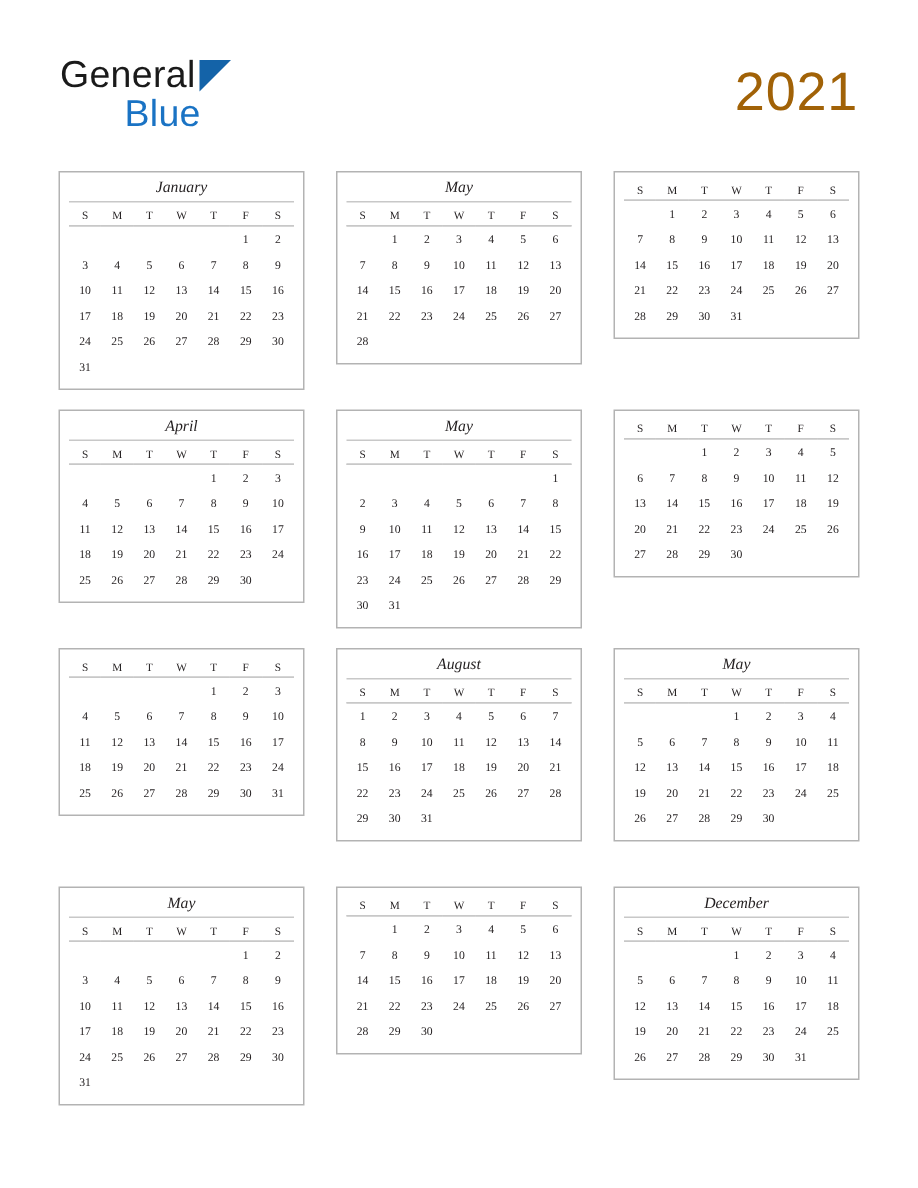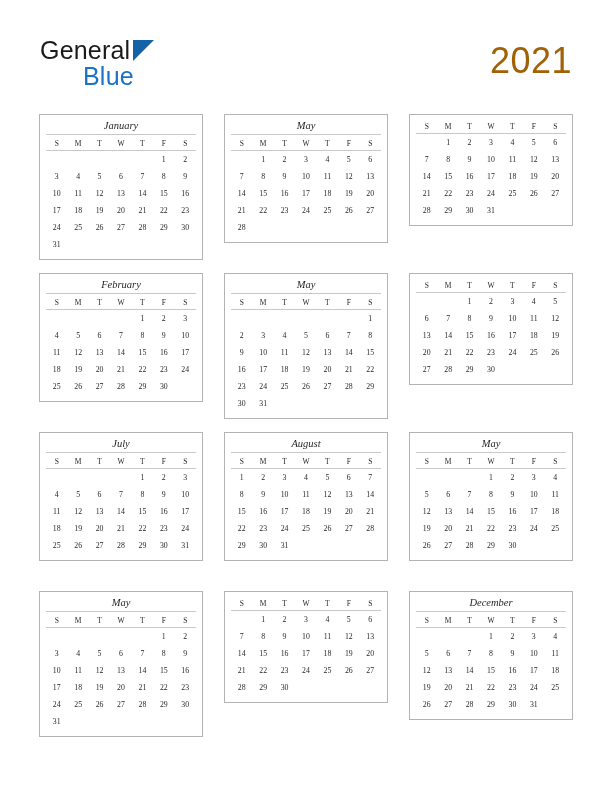--- a/index.html
+++ b/index.html
@@ -326,21 +326,21 @@
               <td>30</td>
               <td>31</td>
               <td></td>
               <td></td>
               <td></td>
             </tr>
           </tbody>
         </table>
       </div>
       <div class="month">
-        <div class="month-name">February</div>
+        <div class="month-name">April</div>
         <table class="cal">
           <thead>
             <tr>
               <th>S</th>
               <th>M</th>
               <th>T</th>
               <th>W</th>
               <th>T</th>
               <th>F</th>
               <th>S</th>
@@ -523,21 +523,20 @@
               <td>29</td>
               <td>30</td>
               <td></td>
               <td></td>
               <td></td>
             </tr>
           </tbody>
         </table>
       </div>
       <div class="month">
-        <div class="month-name">July</div>
         <table class="cal">
           <thead>
             <tr>
               <th>S</th>
               <th>M</th>
               <th>T</th>
               <th>W</th>
               <th>T</th>
               <th>F</th>
               <th>S</th>

